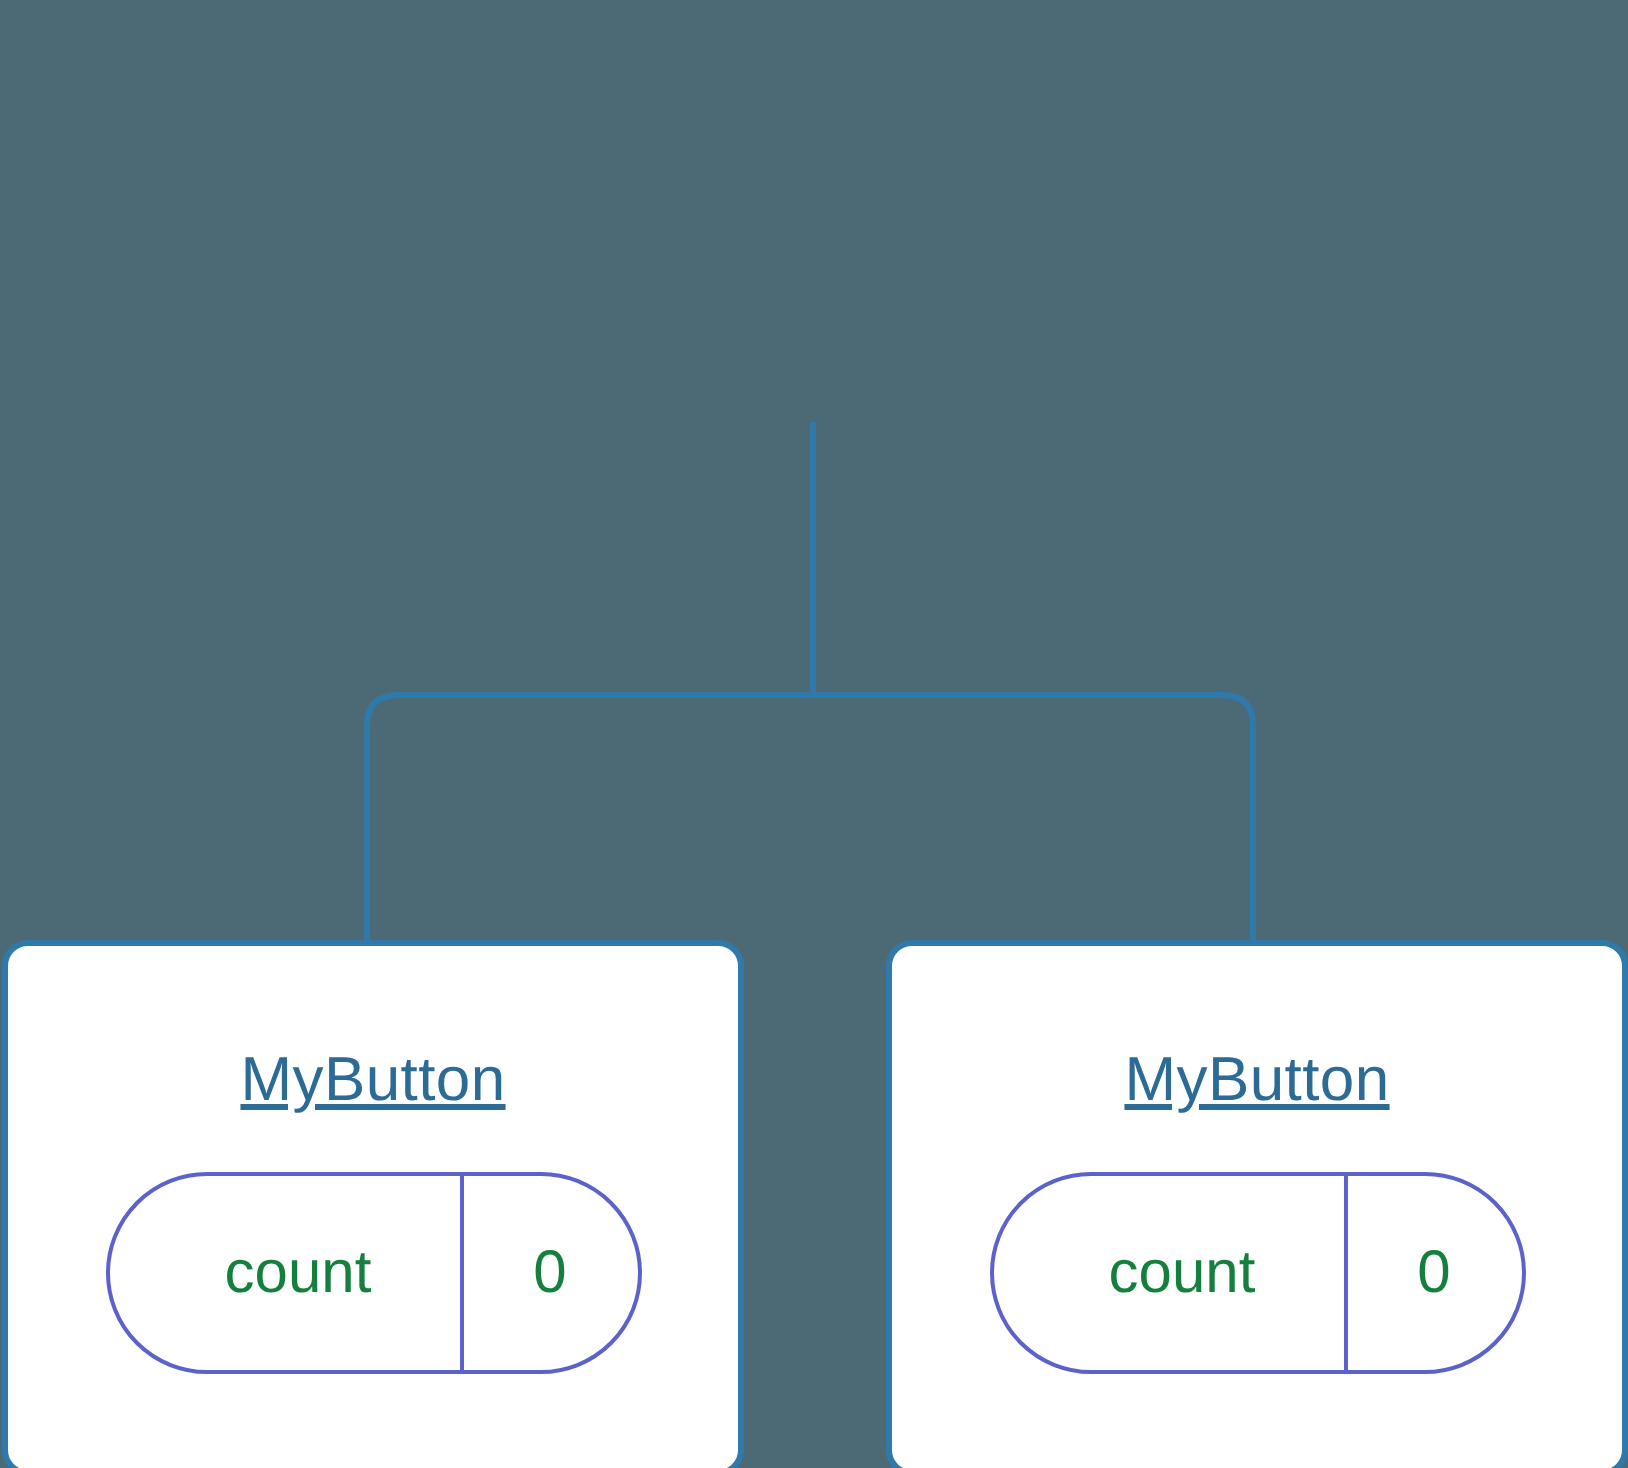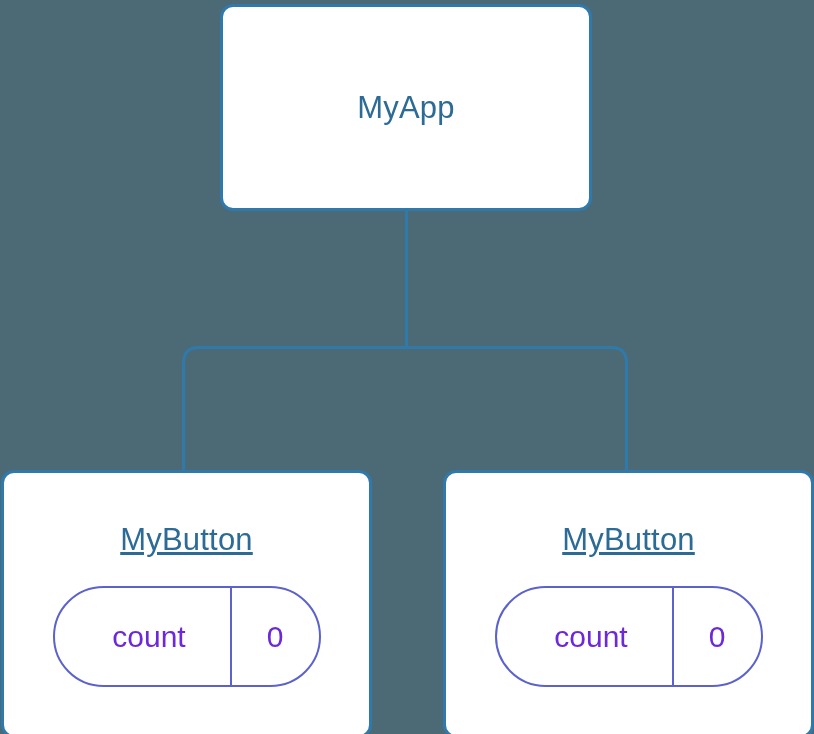--- a/index.html
+++ b/index.html
@@ -83,21 +83,21 @@
     border-radius: 52px;
     display: flex;
     align-items: stretch;
     background: transparent;
   }
   .pill-key,
   .pill-value {
     display: flex;
     align-items: center;
     justify-content: center;
-    color: #6d28d9;
+    color: #15803d;
     font-size: 30px;
     line-height: 1;
     white-space: nowrap;
   }
   .pill-key {
     width: 175px;
     padding-left: 14px;
     box-sizing: border-box;
   }
   .pill-value {
@@ -113,23 +113,20 @@
 
   <svg id="connectors" viewBox="0 0 814 734" width="814" height="734" aria-hidden="true">
 
     <path d="M 406.5 211 L 406.5 347.5" fill="none" stroke="#3079ab" stroke-width="3"></path>
 
     <path d="M 406.5 347.5 L 199 347.5 Q 183.5 347.5 183.5 363 L 183.5 470" fill="none" stroke="#3079ab" stroke-width="3"></path>
 
     <path d="M 406.5 347.5 L 611 347.5 Q 626.5 347.5 626.5 363 L 626.5 470" fill="none" stroke="#3079ab" stroke-width="3"></path>
   </svg>
 
-  <div class="node node-root">
-    <span class="node-title">MyApp</span>
-  </div>
 
   <div class="node node-child node-child-left">
     <span class="node-title">MyButton</span>
     <div class="state-pill">
       <span class="pill-key">count</span>
       <span class="pill-value">0</span>
     </div>
   </div>
 
   <div class="node node-child node-child-right">

